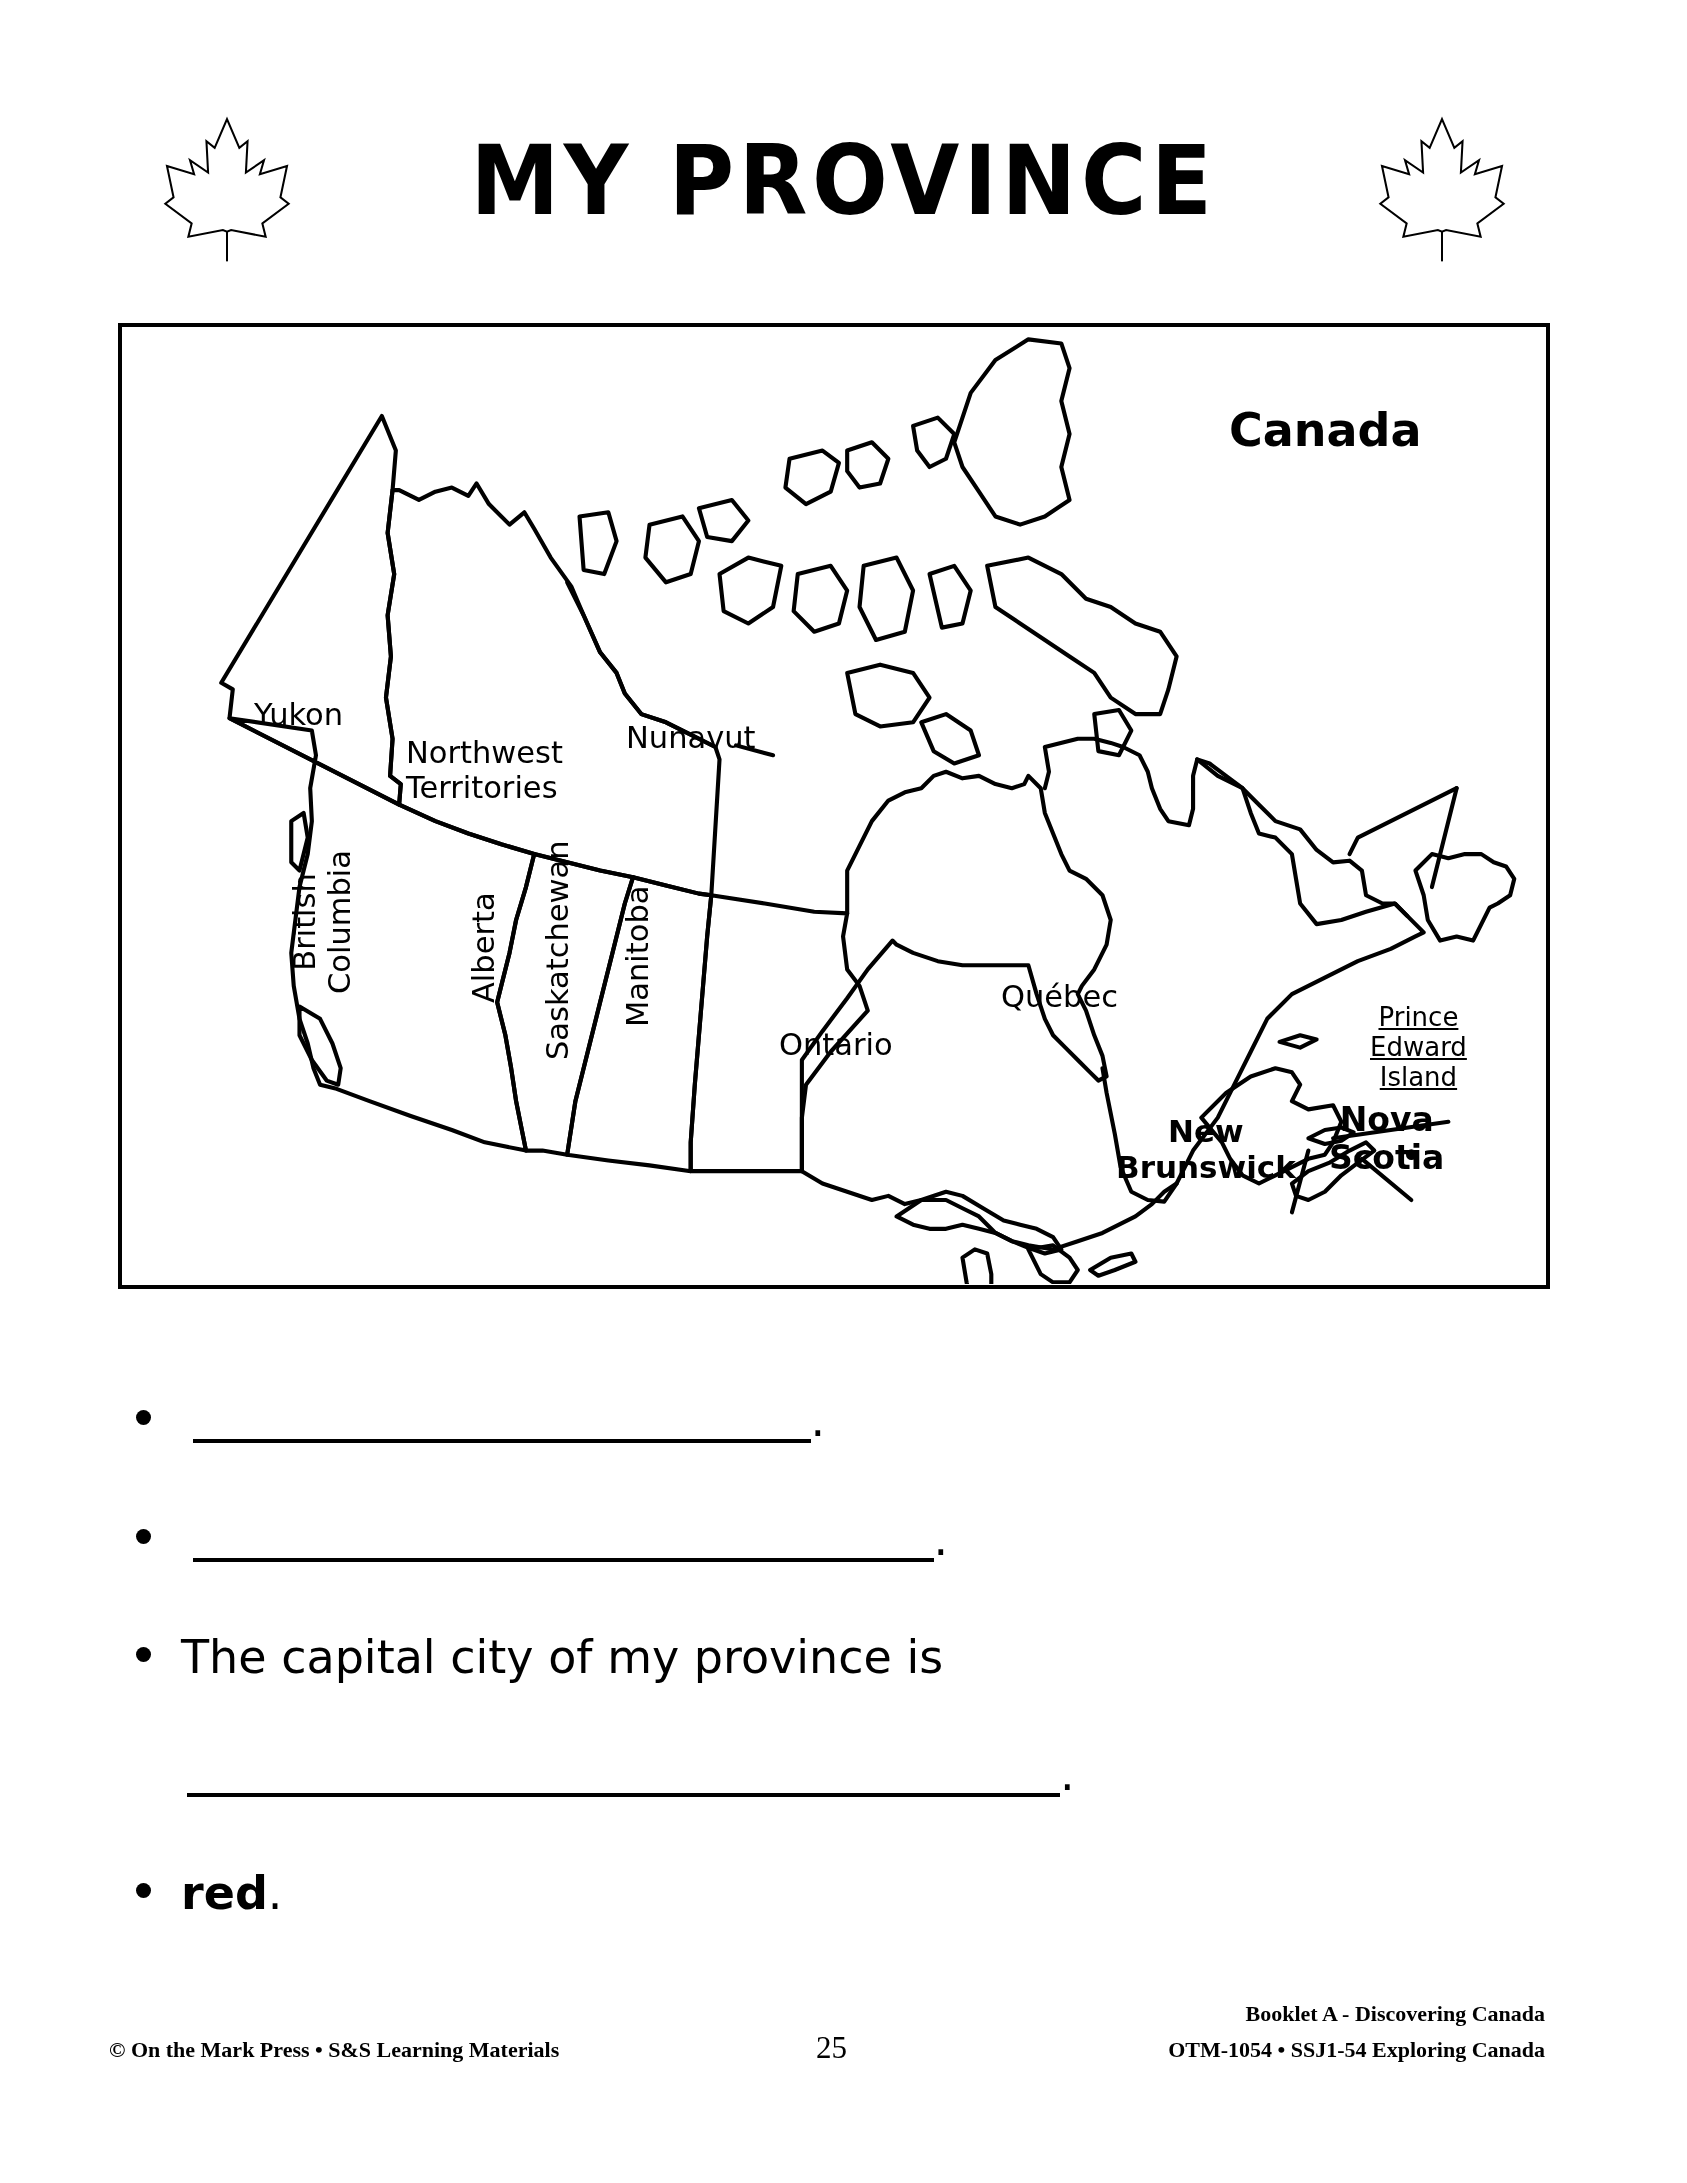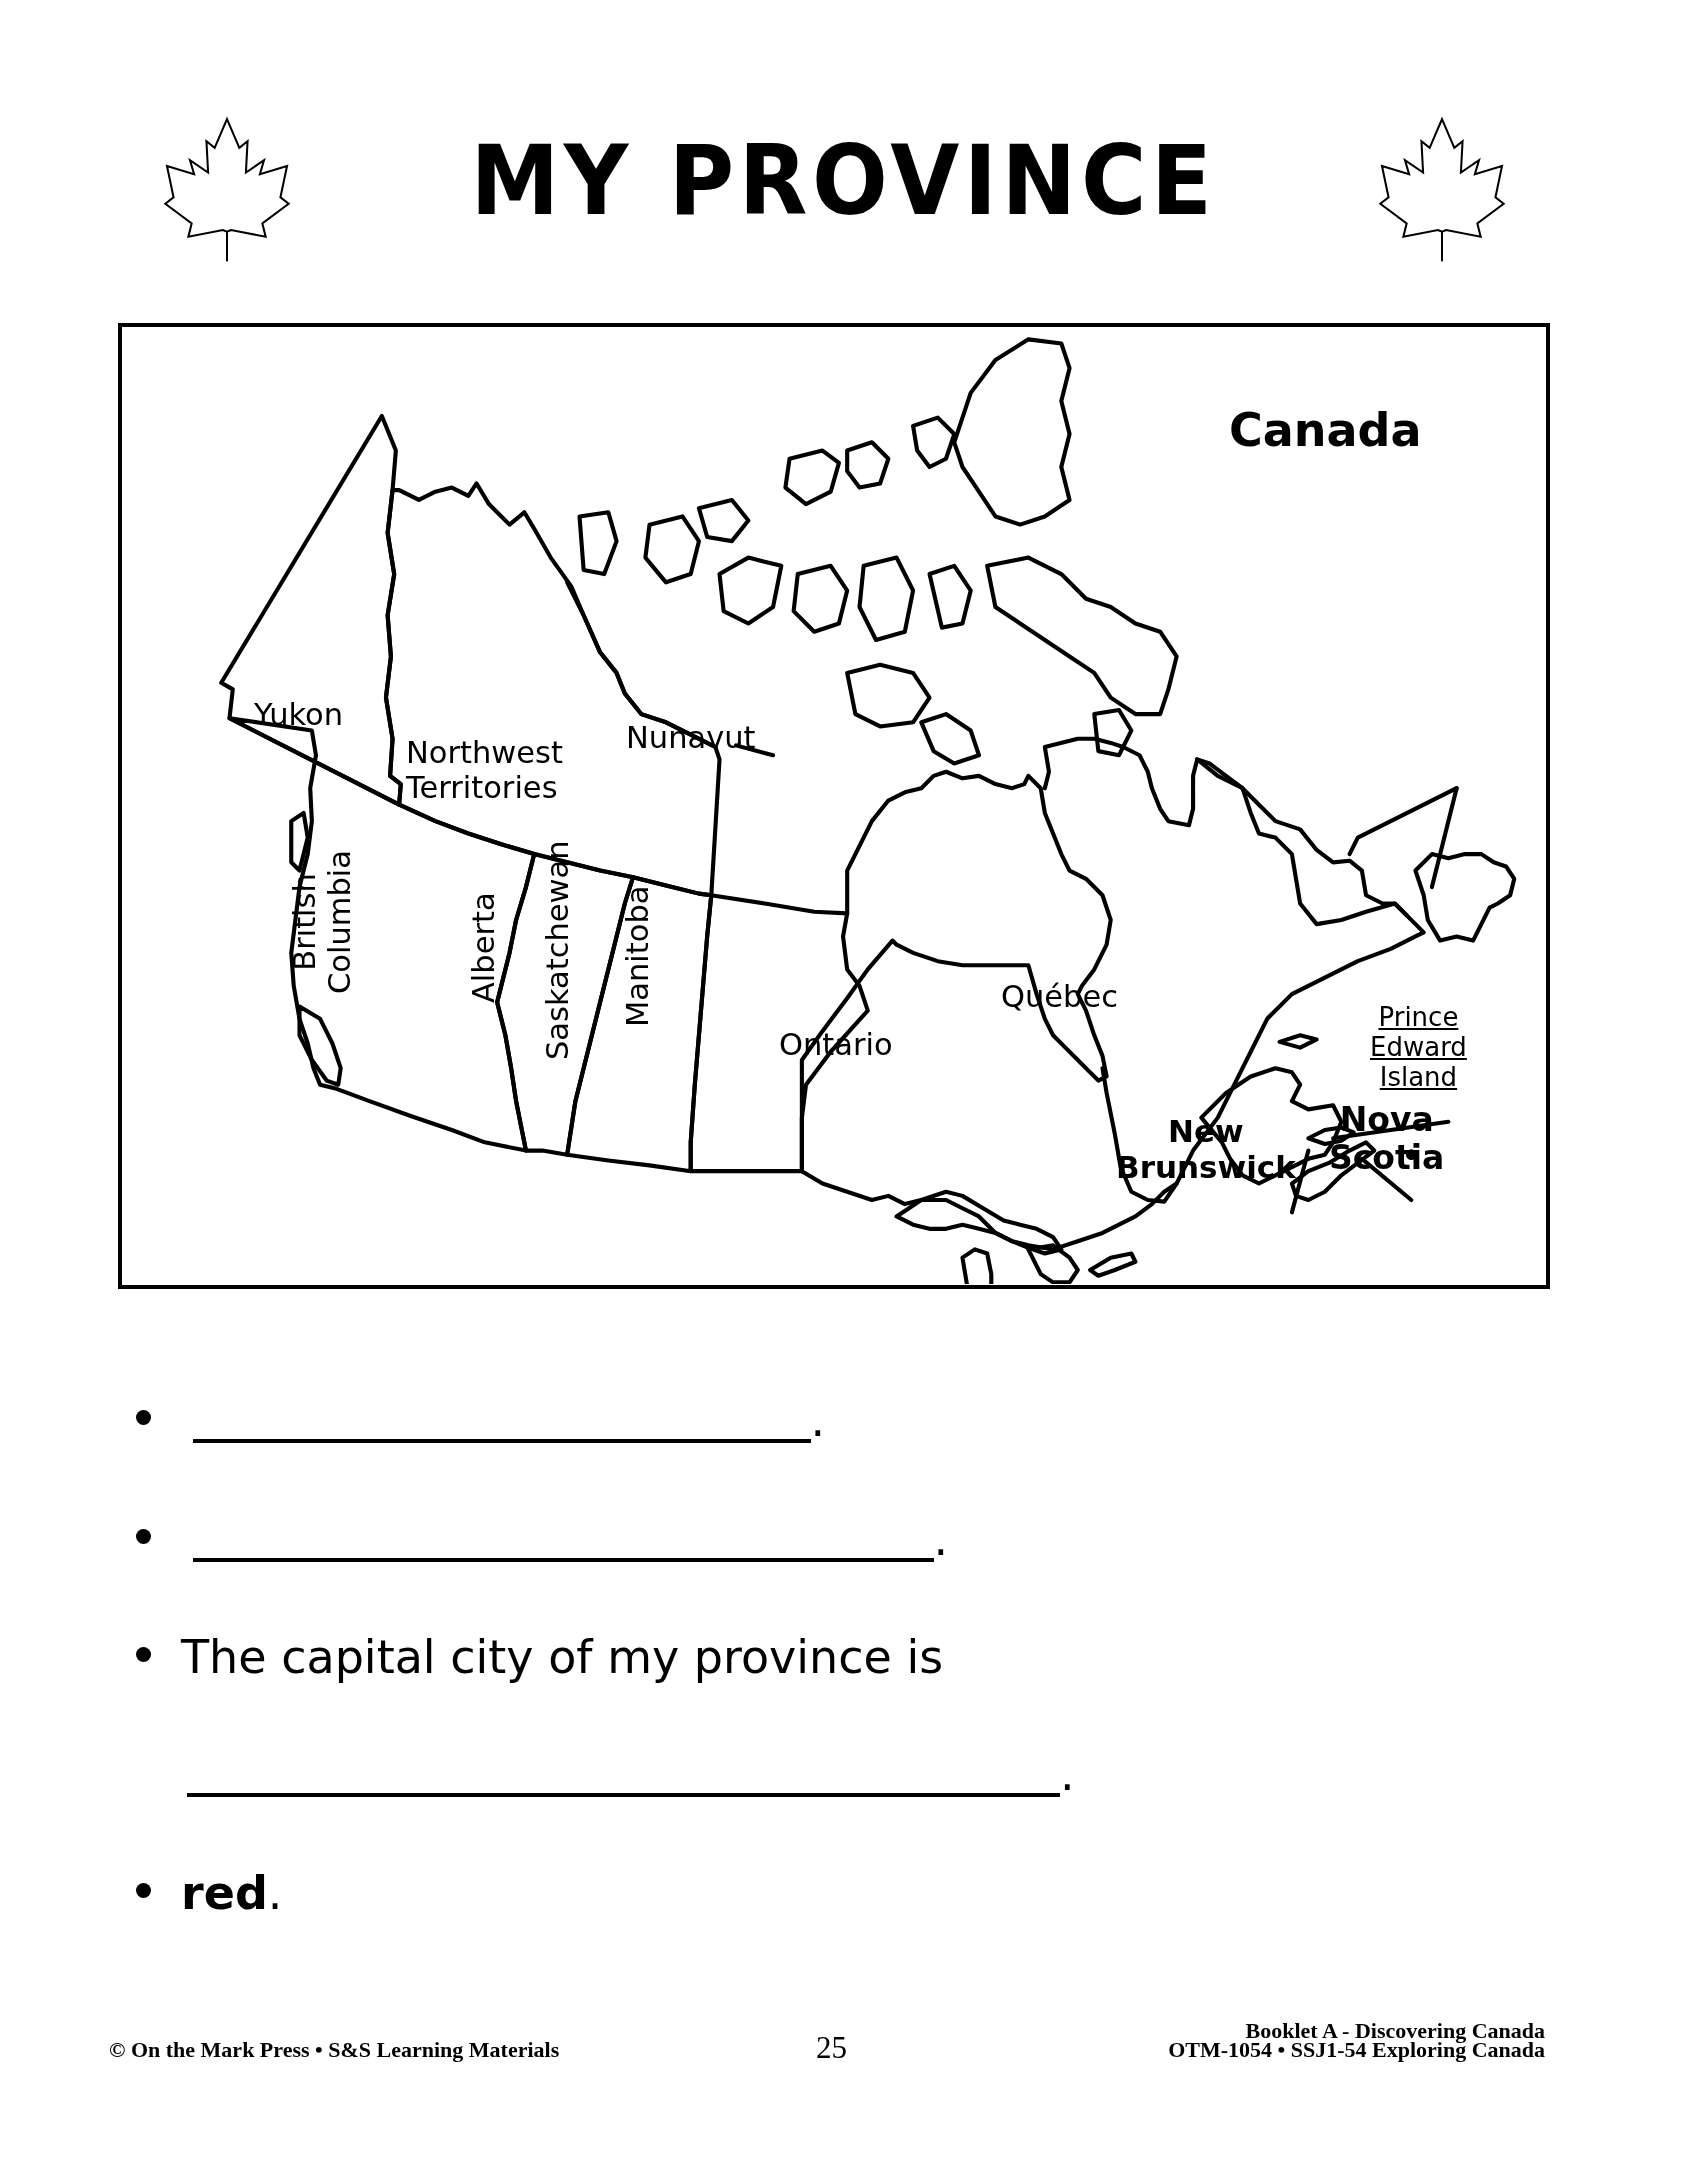--- a/index.html
+++ b/index.html
@@ -140,21 +140,20 @@
       position: absolute;
       left: 816px;
       top: 36px;
       font-weight: normal;
       font-size: 31px;
     }
     .footer .right1 {
       position: absolute;
       right: 142px;
       top: 6.6px;
-      margin-top: 17px;
     }
     .footer .right2 {
       position: absolute;
       right: 142px;
       top: 43px;
       margin-left: 36px;
     }
   </style>
 </head>
 <body>

